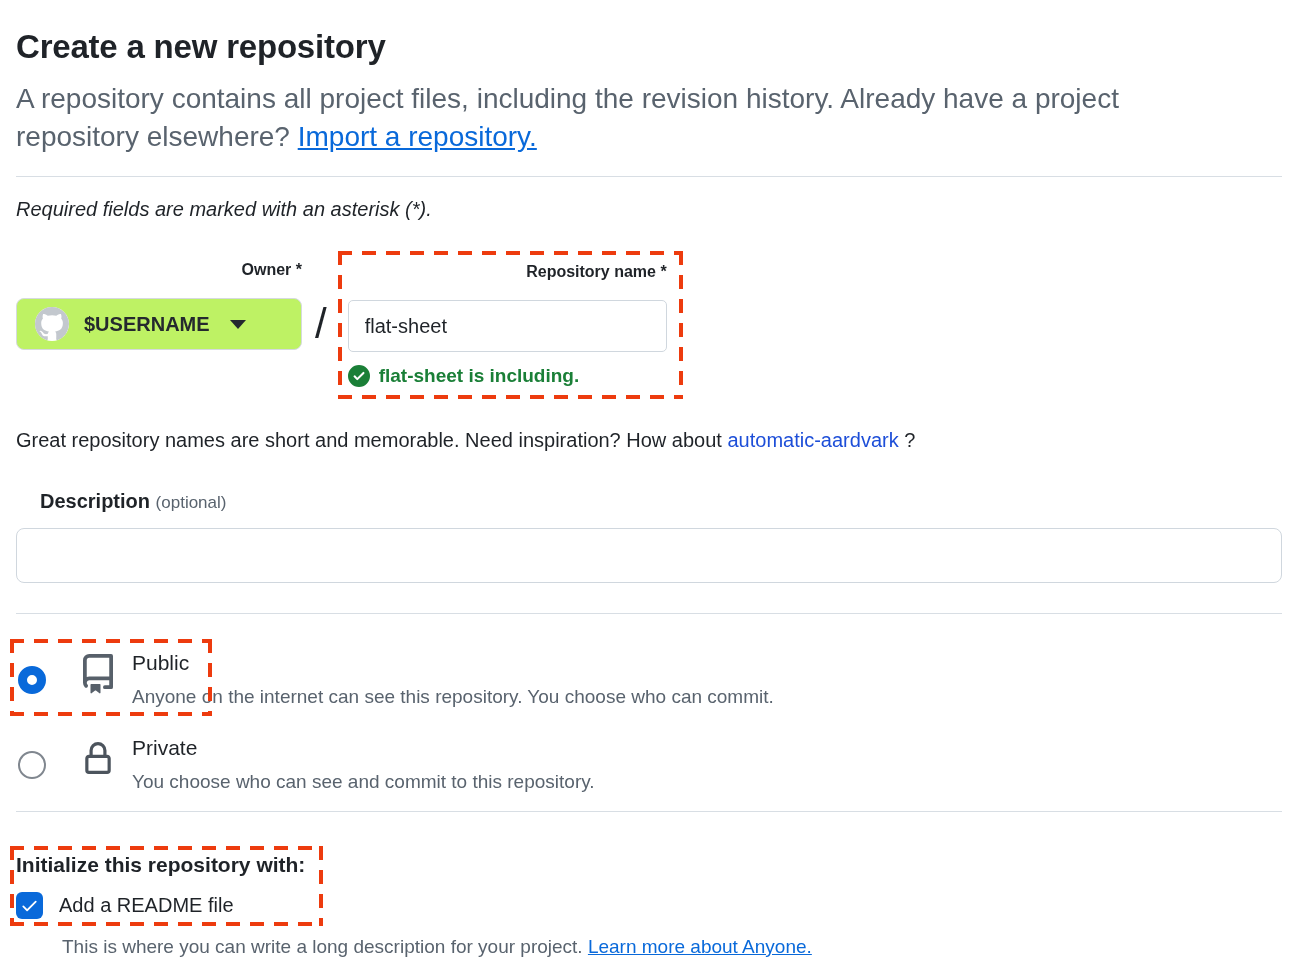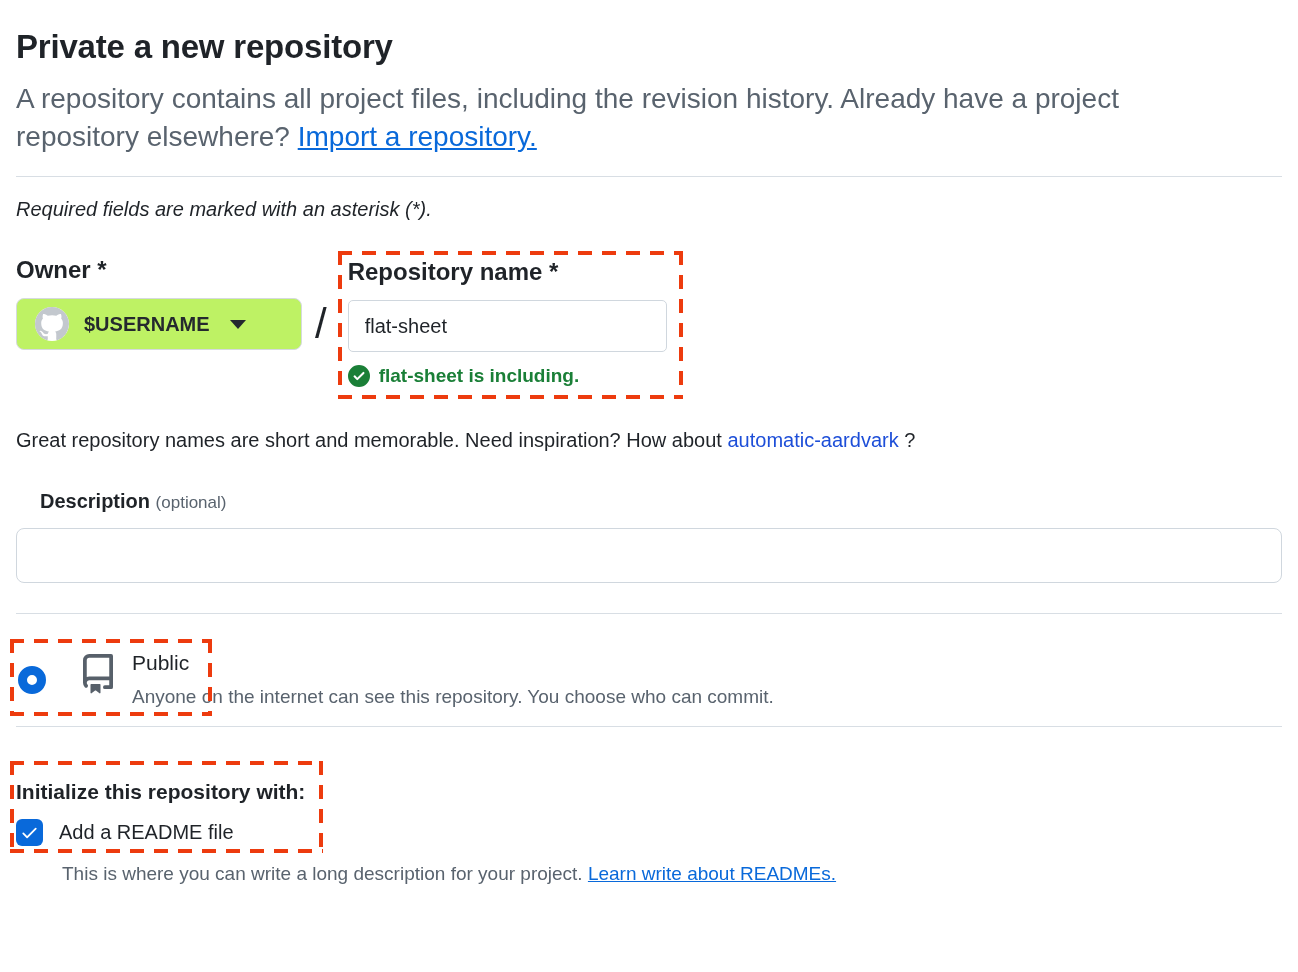--- a/index.html
+++ b/index.html
@@ -52,25 +52,26 @@
     color: #1f2328;
   }
 
   
   .owner-repo-row {
     display: flex;
     align-items: flex-start;
     margin-top: 33px;
   }
   .field-label {
-    font-size: 24px;
+    font-size: 16px;
     line-height: 26px;
     font-weight: 600;
     margin-bottom: 15px;
     white-space: nowrap;
+    text-align: right;
   }
   .owner-button {
     display: inline-flex;
     align-items: center;
     height: 52px;
     padding: 0 18px;
     background: #bef264;
     border: 1px solid #d5dade;
     border-radius: 8px;
     font-family: inherit;
@@ -229,21 +230,20 @@
     display: inline-block;
     margin-top: 34px;
     margin-left: -6px;
     padding: 5px 18px 7px 6px;
   }
   .init-heading {
     font-size: 21px;
     line-height: 27px;
     font-weight: 700;
     white-space: nowrap;
-    margin-top: 12px;
   }
   .readme-row {
     display: flex;
     align-items: center;
     margin-top: 14px;
     cursor: pointer;
   }
   .checkbox {
     width: 27px; height: 27px;
     border-radius: 6px;
@@ -264,21 +264,21 @@
     font-size: 19px;
     line-height: 26px;
     color: #59636e;
   }
 </style>
 </head>
 <body>
 
 <div class="page">
 
-  <h1 class="page-title">Private a new repository</h1>
+  <h1 class="page-title">Create a new repository</h1>
 
   <p class="intro"><span>A repository contains all project files, including the revision history. Already have a project repository elsewhere? </span><a class="link">Import a repository.</a></p>
 
   <hr class="rule rule-top">
 
   <p class="required-note">Required fields are marked with an asterisk (*).</p>
 
   <div class="owner-repo-row">
 
     <div class="owner-col">
@@ -322,30 +322,42 @@
       <svg width="40" height="40" viewBox="0 0 16 16">
         <path fill="#57606a" d="M2 2.5A2.5 2.5 0 0 1 4.5 0h8.75a.75.75 0 0 1 .75.75v12.5a.75.75 0 0 1-.75.75h-2.5a.75.75 0 0 1 0-1.5h1.75v-2h-8a1 1 0 0 0-.714 1.7.75.75 0 1 1-1.072 1.05A2.495 2.495 0 0 1 2 11.5Zm10.5-1h-8a1 1 0 0 0-1 1v6.708A2.486 2.486 0 0 1 4.5 9h8ZM5 12.25a.25.25 0 0 1 .25-.25h3.5a.25.25 0 0 1 .25.25v3.25a.25.25 0 0 1-.4.2l-1.45-1.087a.249.249 0 0 0-.3 0L5.4 15.7a.25.25 0 0 1-.4-.2Z"></path>
       </svg>
     </span>
     <div class="v-text">
       <div class="v-label">Public</div>
       <div class="v-desc">Anyone on the internet can see this repository. You choose who can commit.</div>
     </div>
   </div>
 
+  <div class="visibility-row private">
+    <span class="radio unselected"></span>
+    <span class="vis-icon-wrap">
+      <svg width="34" height="34" viewBox="0 0 16 16" style="margin-top:3px;">
+        <path fill="#4c545d" d="M4 4a4 4 0 0 1 8 0v2h.25c.966 0 1.75.784 1.75 1.75v5.5A1.75 1.75 0 0 1 12.25 15h-8.5A1.75 1.75 0 0 1 2 13.25v-5.5C2 6.784 2.784 6 3.75 6H4Zm8.25 3.5h-8.5a.25.25 0 0 0-.25.25v5.5c0 .138.112.25.25.25h8.5a.25.25 0 0 0 .25-.25v-5.5a.25.25 0 0 0-.25-.25ZM10.5 6V4a2.5 2.5 0 1 0-5 0v2Z"></path>
+      </svg>
+    </span>
+    <div class="v-text">
+      <div class="v-label">Private</div>
+      <div class="v-desc">You choose who can see and commit to this repository.</div>
+    </div>
+  </div>
 
   <hr class="rule rule-vis">
 
   <div class="init-box dash-border">
     <div class="init-heading">Initialize this repository with:</div>
     <label class="readme-row">
       <span class="checkbox">
         <svg width="19" height="19" viewBox="0 0 16 16">
           <path fill="#ffffff" d="M13.78 4.22a.75.75 0 0 1 0 1.06l-7.25 7.25a.75.75 0 0 1-1.06 0L2.22 9.28a.751.751 0 0 1 .018-1.042.751.751 0 0 1 1.042-.018L6 10.94l6.72-6.72a.75.75 0 0 1 1.06 0Z"></path>
         </svg>
       </span>
       <span class="readme-label">Add a README file</span>
     </label>
   </div>
 
-  <p class="readme-help"><span>This is where you can write a long description for your project. </span><a class="link">Learn write about READMEs.</a></p>
+  <p class="readme-help"><span>This is where you can write a long description for your project. </span><a class="link">Learn more about Anyone.</a></p>
 
 </div>
 
 </body></html>

